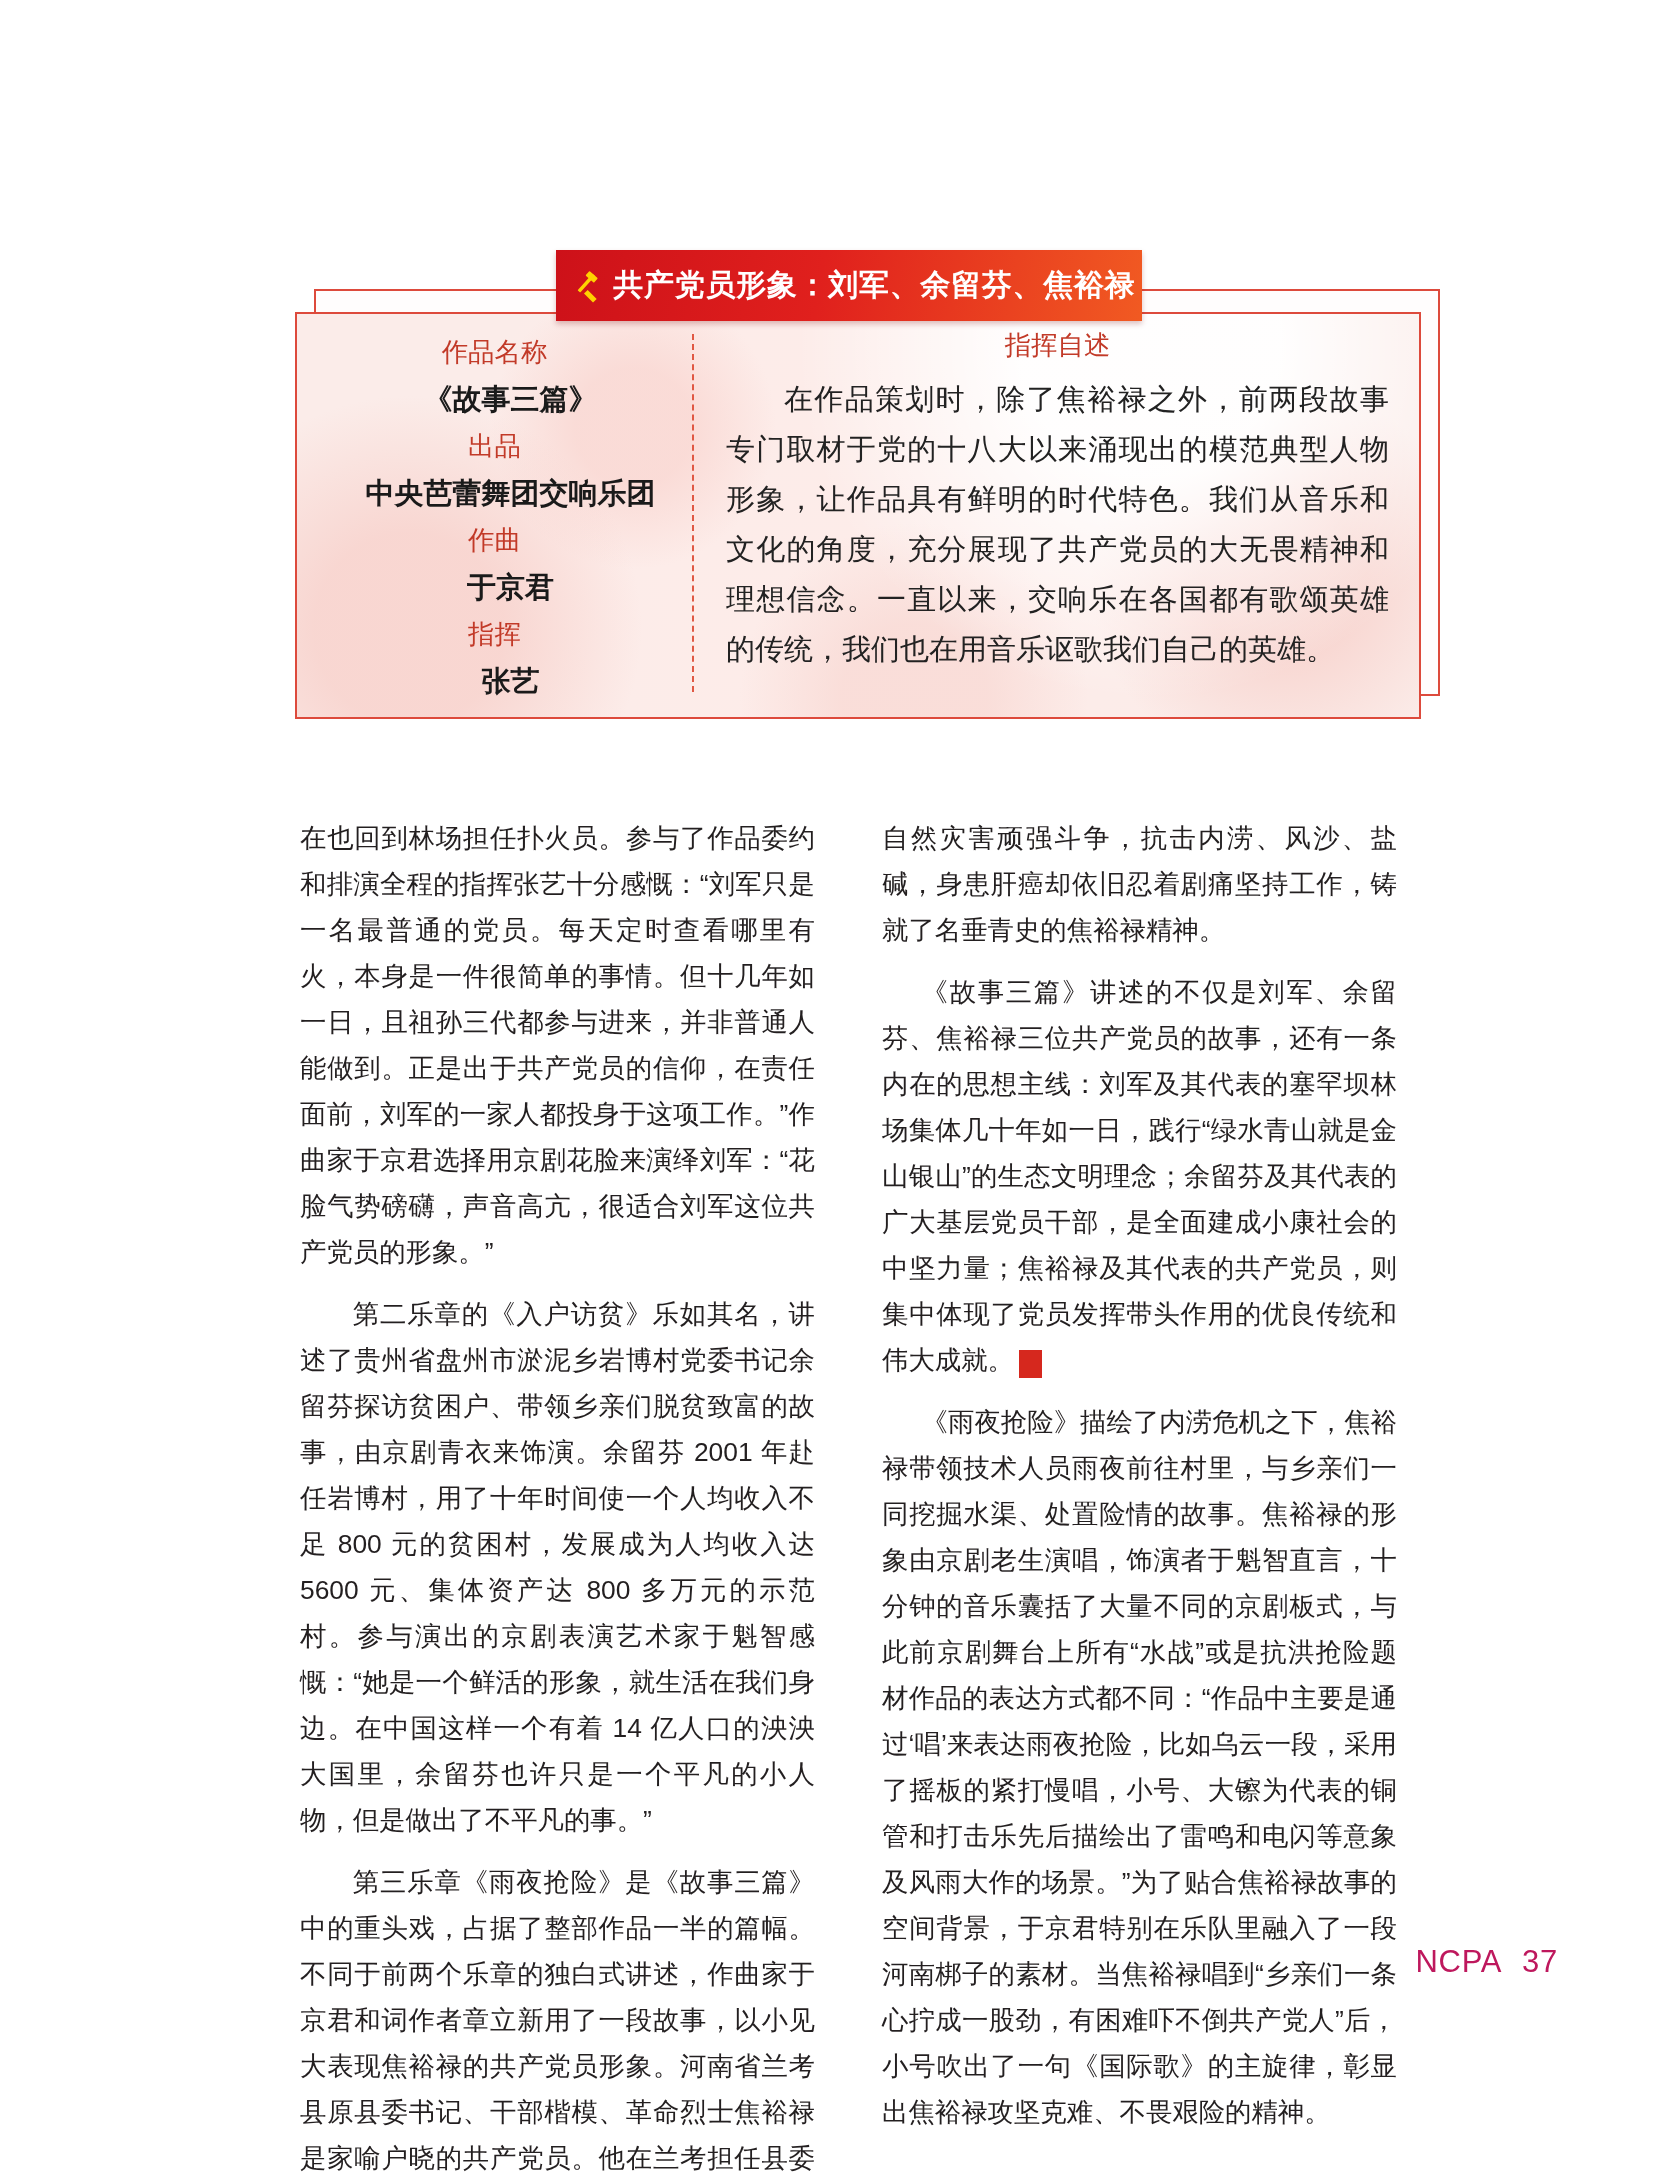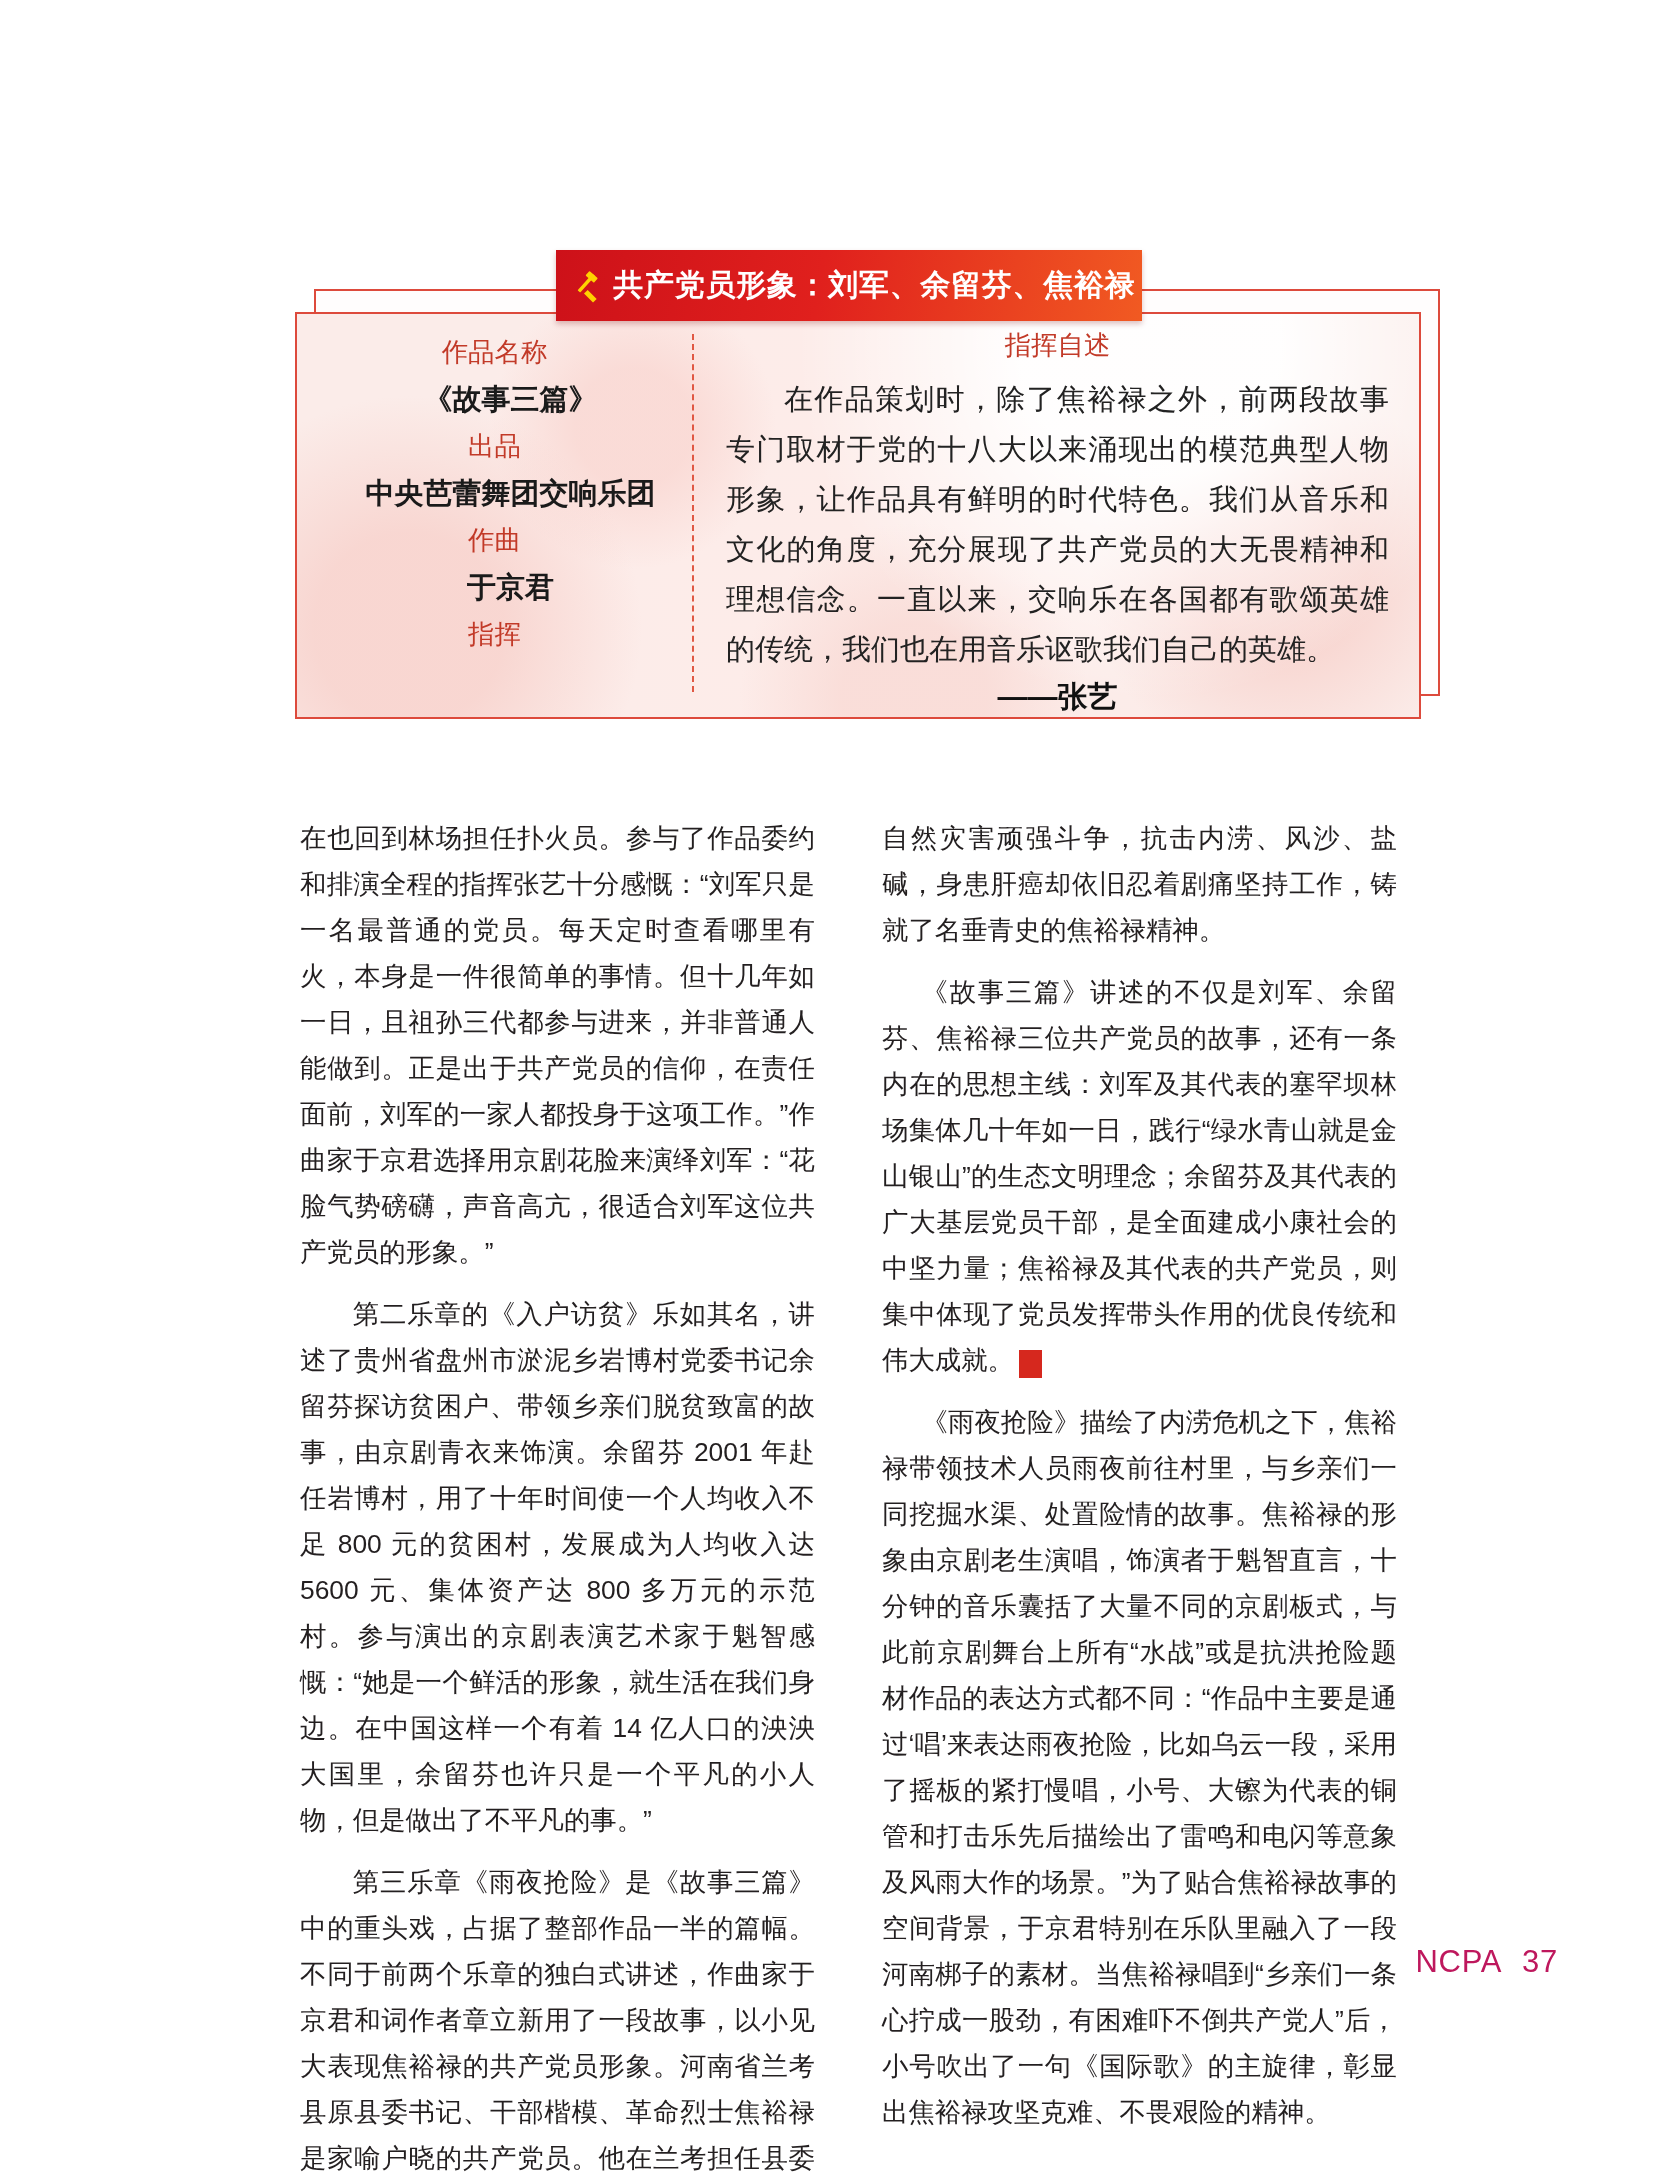--- a/index.html
+++ b/index.html
@@ -82,26 +82,26 @@
     <div class="divider"></div>
 
     <div class="info-left">
       <div class="info-row info-label">作品名称</div>
       <div class="info-row info-value">《故事三篇》</div>
       <div class="info-row info-label">出品</div>
       <div class="info-row info-value">中央芭蕾舞团交响乐团</div>
       <div class="info-row info-label">作曲</div>
       <div class="info-row info-value">于京君</div>
       <div class="info-row info-label">指挥</div>
+      <div class="info-row info-value">张艺</div>
     </div>
 
     <div class="info-right">
       <div class="stmt-title">指挥自述</div>
       <p class="stmt-quote">在作品策划时，除了焦裕禄之外，前两段故事专门取材于党的十八大以来涌现出的模范典型人物形象，让作品具有鲜明的时代特色。我们从音乐和文化的角度，充分展现了共产党员的大无畏精神和理想信念。一直以来，交响乐在各国都有歌颂英雄的传统，我们也在用音乐讴歌我们自己的英雄。</p>
-      <div class="stmt-attr">——张艺</div>
     </div>
   </div>
 
   <div class="col col-left">
     <p>在也回到林场担任扑火员。参与了作品委约和排演全程的指挥张艺十分感慨：“刘军只是一名最普通的党员。每天定时查看哪里有火，本身是一件很简单的事情。但十几年如一日，且祖孙三代都参与进来，并非普通人能做到。正是出于共产党员的信仰，在责任面前，刘军的一家人都投身于这项工作。”作曲家于京君选择用京剧花脸来演绎刘军：“花脸气势磅礴，声音高亢，很适合刘军这位共产党员的形象。”</p>
     <p class="ind2">第二乐章的《入户访贫》乐如其名，讲述了贵州省盘州市淤泥乡岩博村党委书记余留芬探访贫困户、带领乡亲们脱贫致富的故事，由京剧青衣来饰演。余留芬 2001 年赴任岩博村，用了十年时间使一个人均收入不足 800 元的贫困村，发展成为人均收入达 5600 元、集体资产达 800 多万元的示范村。参与演出的京剧表演艺术家于魁智感慨：“她是一个鲜活的形象，就生活在我们身边。在中国这样一个有着 14 亿人口的泱泱大国里，余留芬也许只是一个平凡的小人物，但是做出了不平凡的事。”</p>
     <p class="ind2">第三乐章《雨夜抢险》是《故事三篇》中的重头戏，占据了整部作品一半的篇幅。不同于前两个乐章的独白式讲述，作曲家于京君和词作者章立新用了一段故事，以小见大表现焦裕禄的共产党员形象。河南省兰考县原县委书记、干部楷模、革命烈士焦裕禄是家喻户晓的共产党员。他在兰考担任县委书记期间，带领全县干部群众与</p>
   </div>
 
   <div class="col col-right">

